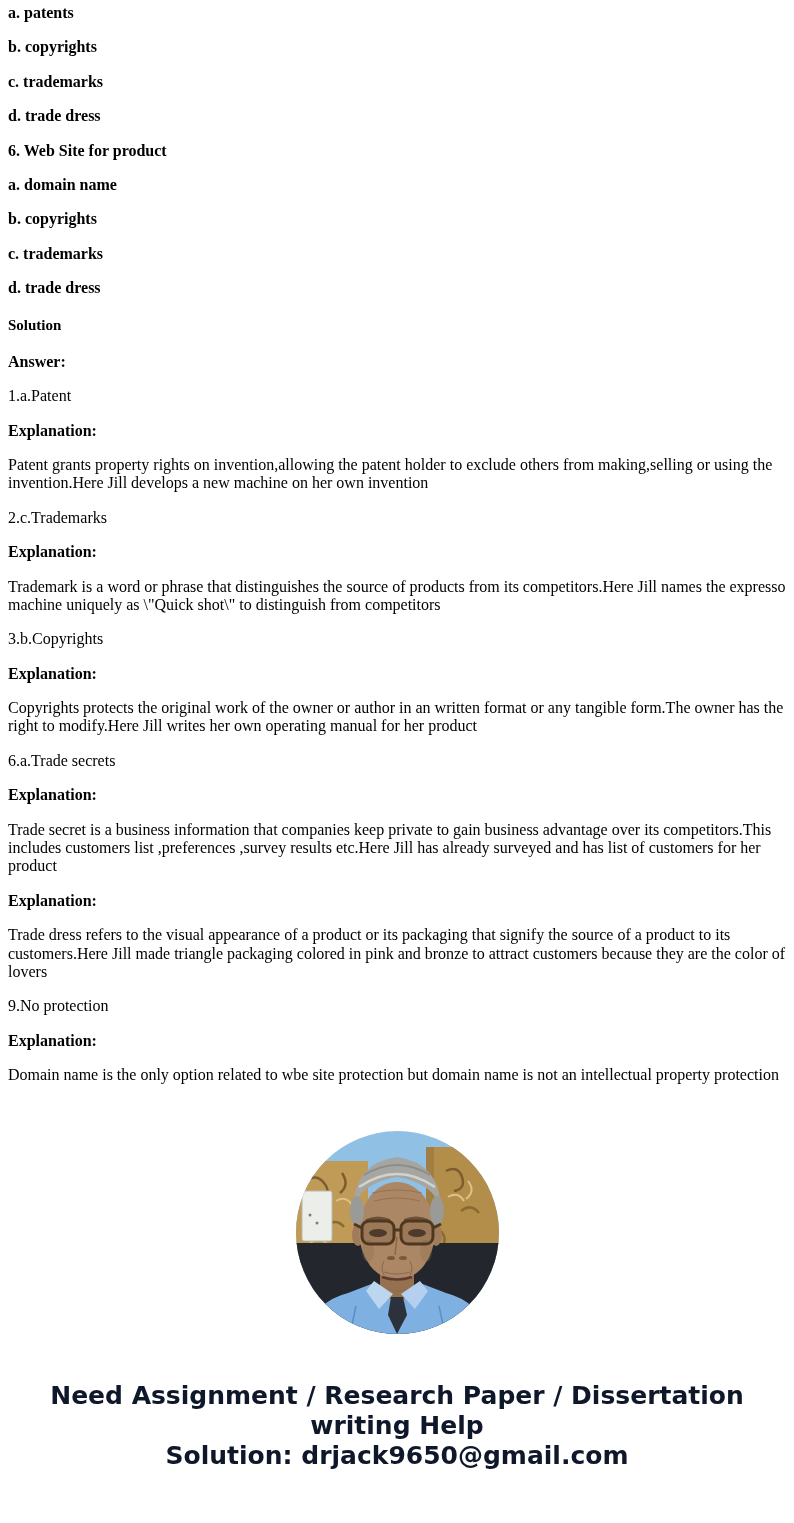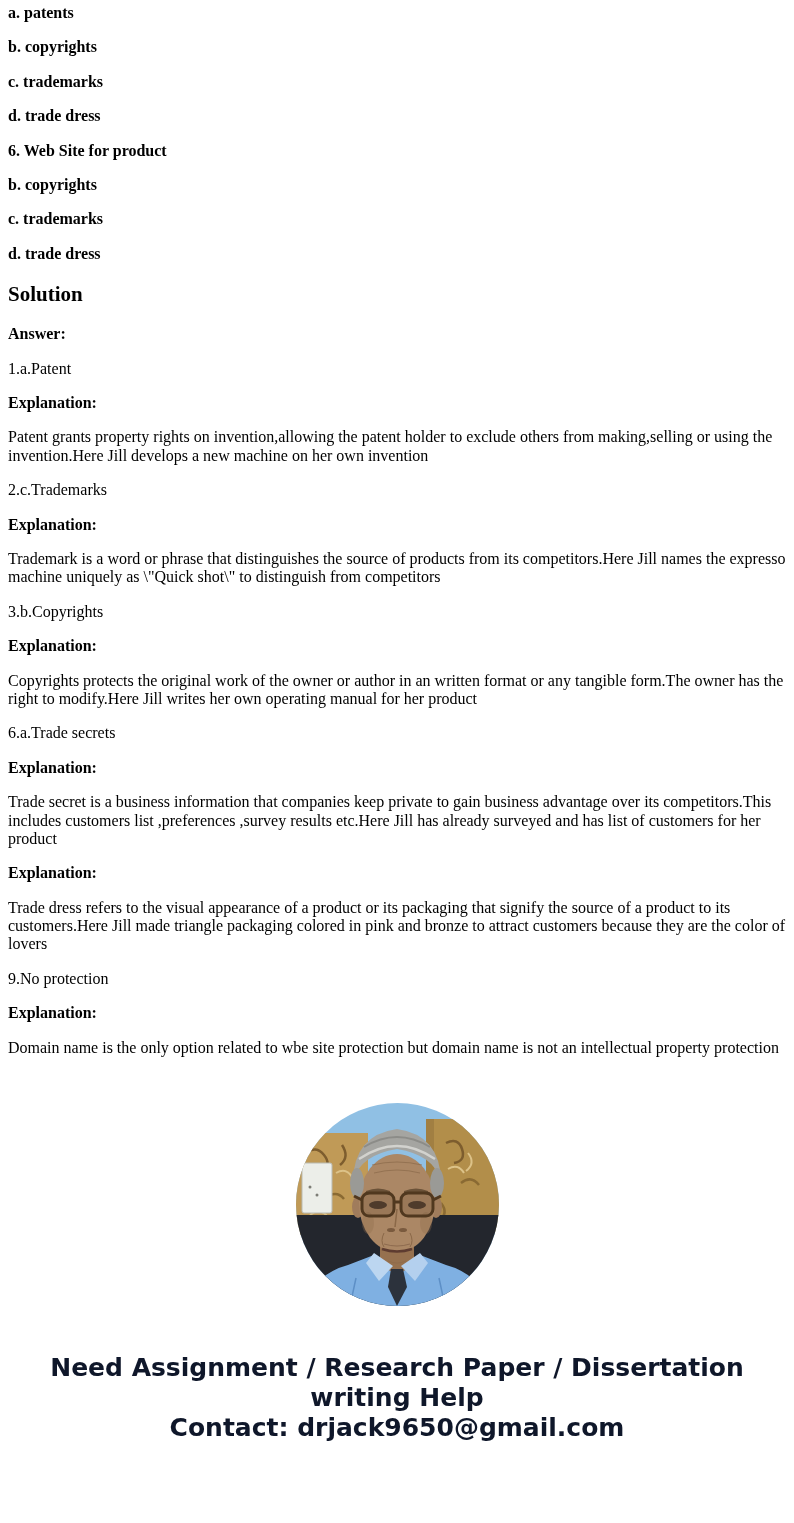--- a/index.html
+++ b/index.html
@@ -9,21 +9,21 @@
     color: #000;
     font-family: "Liberation Serif", serif;
     font-size: 16px;
     line-height: 1.15;
     min-height: 1515px;
   }
   p { margin: 16px 0; }
   p.first { margin-top: 4px; }
   .bold { font-weight: bold; }
   h3.solution {
-    font-size: 21px;
+    font-size: 15px;
     font-weight: bold;
     margin: 19px 0;
   }
   .avatar-section {
     margin-top: 46px;
     text-align: center;
   }
   .avatar-section svg { display: inline-block; vertical-align: top; }
   .footer {
     margin-top: 47px;
@@ -37,20 +37,21 @@
 </style>
 </head>
 <body>
 
 <div>
   <p class="bold first">a. patents</p>
   <p class="bold">b. copyrights</p>
   <p class="bold">c. trademarks</p>
   <p class="bold">d. trade dress</p>
   <p class="bold">6. Web Site for product</p>
+  <p class="bold">a. domain name</p>
   <p class="bold">b. copyrights</p>
   <p class="bold">c. trademarks</p>
   <p class="bold">d. trade dress</p>
 </div>
 
 <div>
   <h3 class="solution">Solution</h3>
   <p class="bold">Answer:</p>
 
   <p>1.a.Patent</p>
@@ -159,14 +160,14 @@
       <path d="M88,141 Q101,145 114,141" stroke="#7a5640" stroke-width="1" fill="none" opacity="0.6"></path>
       <path d="M86,146 Q101,151 116,146" stroke="#5e3c30" stroke-width="2.5" fill="none"></path>
       <path d="M92,158 Q101,162 110,158" stroke="#8a6848" stroke-width="1" fill="none" opacity="0.5"></path>
     </g>
   </svg>
 </div>
 
 <div class="footer">
   <div>Need Assignment / Research Paper / Dissertation</div>
   <div>writing Help</div>
-  <div>Contact: drjack9650@gmail.com</div>
+  <div>Solution: drjack9650@gmail.com</div>
 </div>
 
 </body></html>

